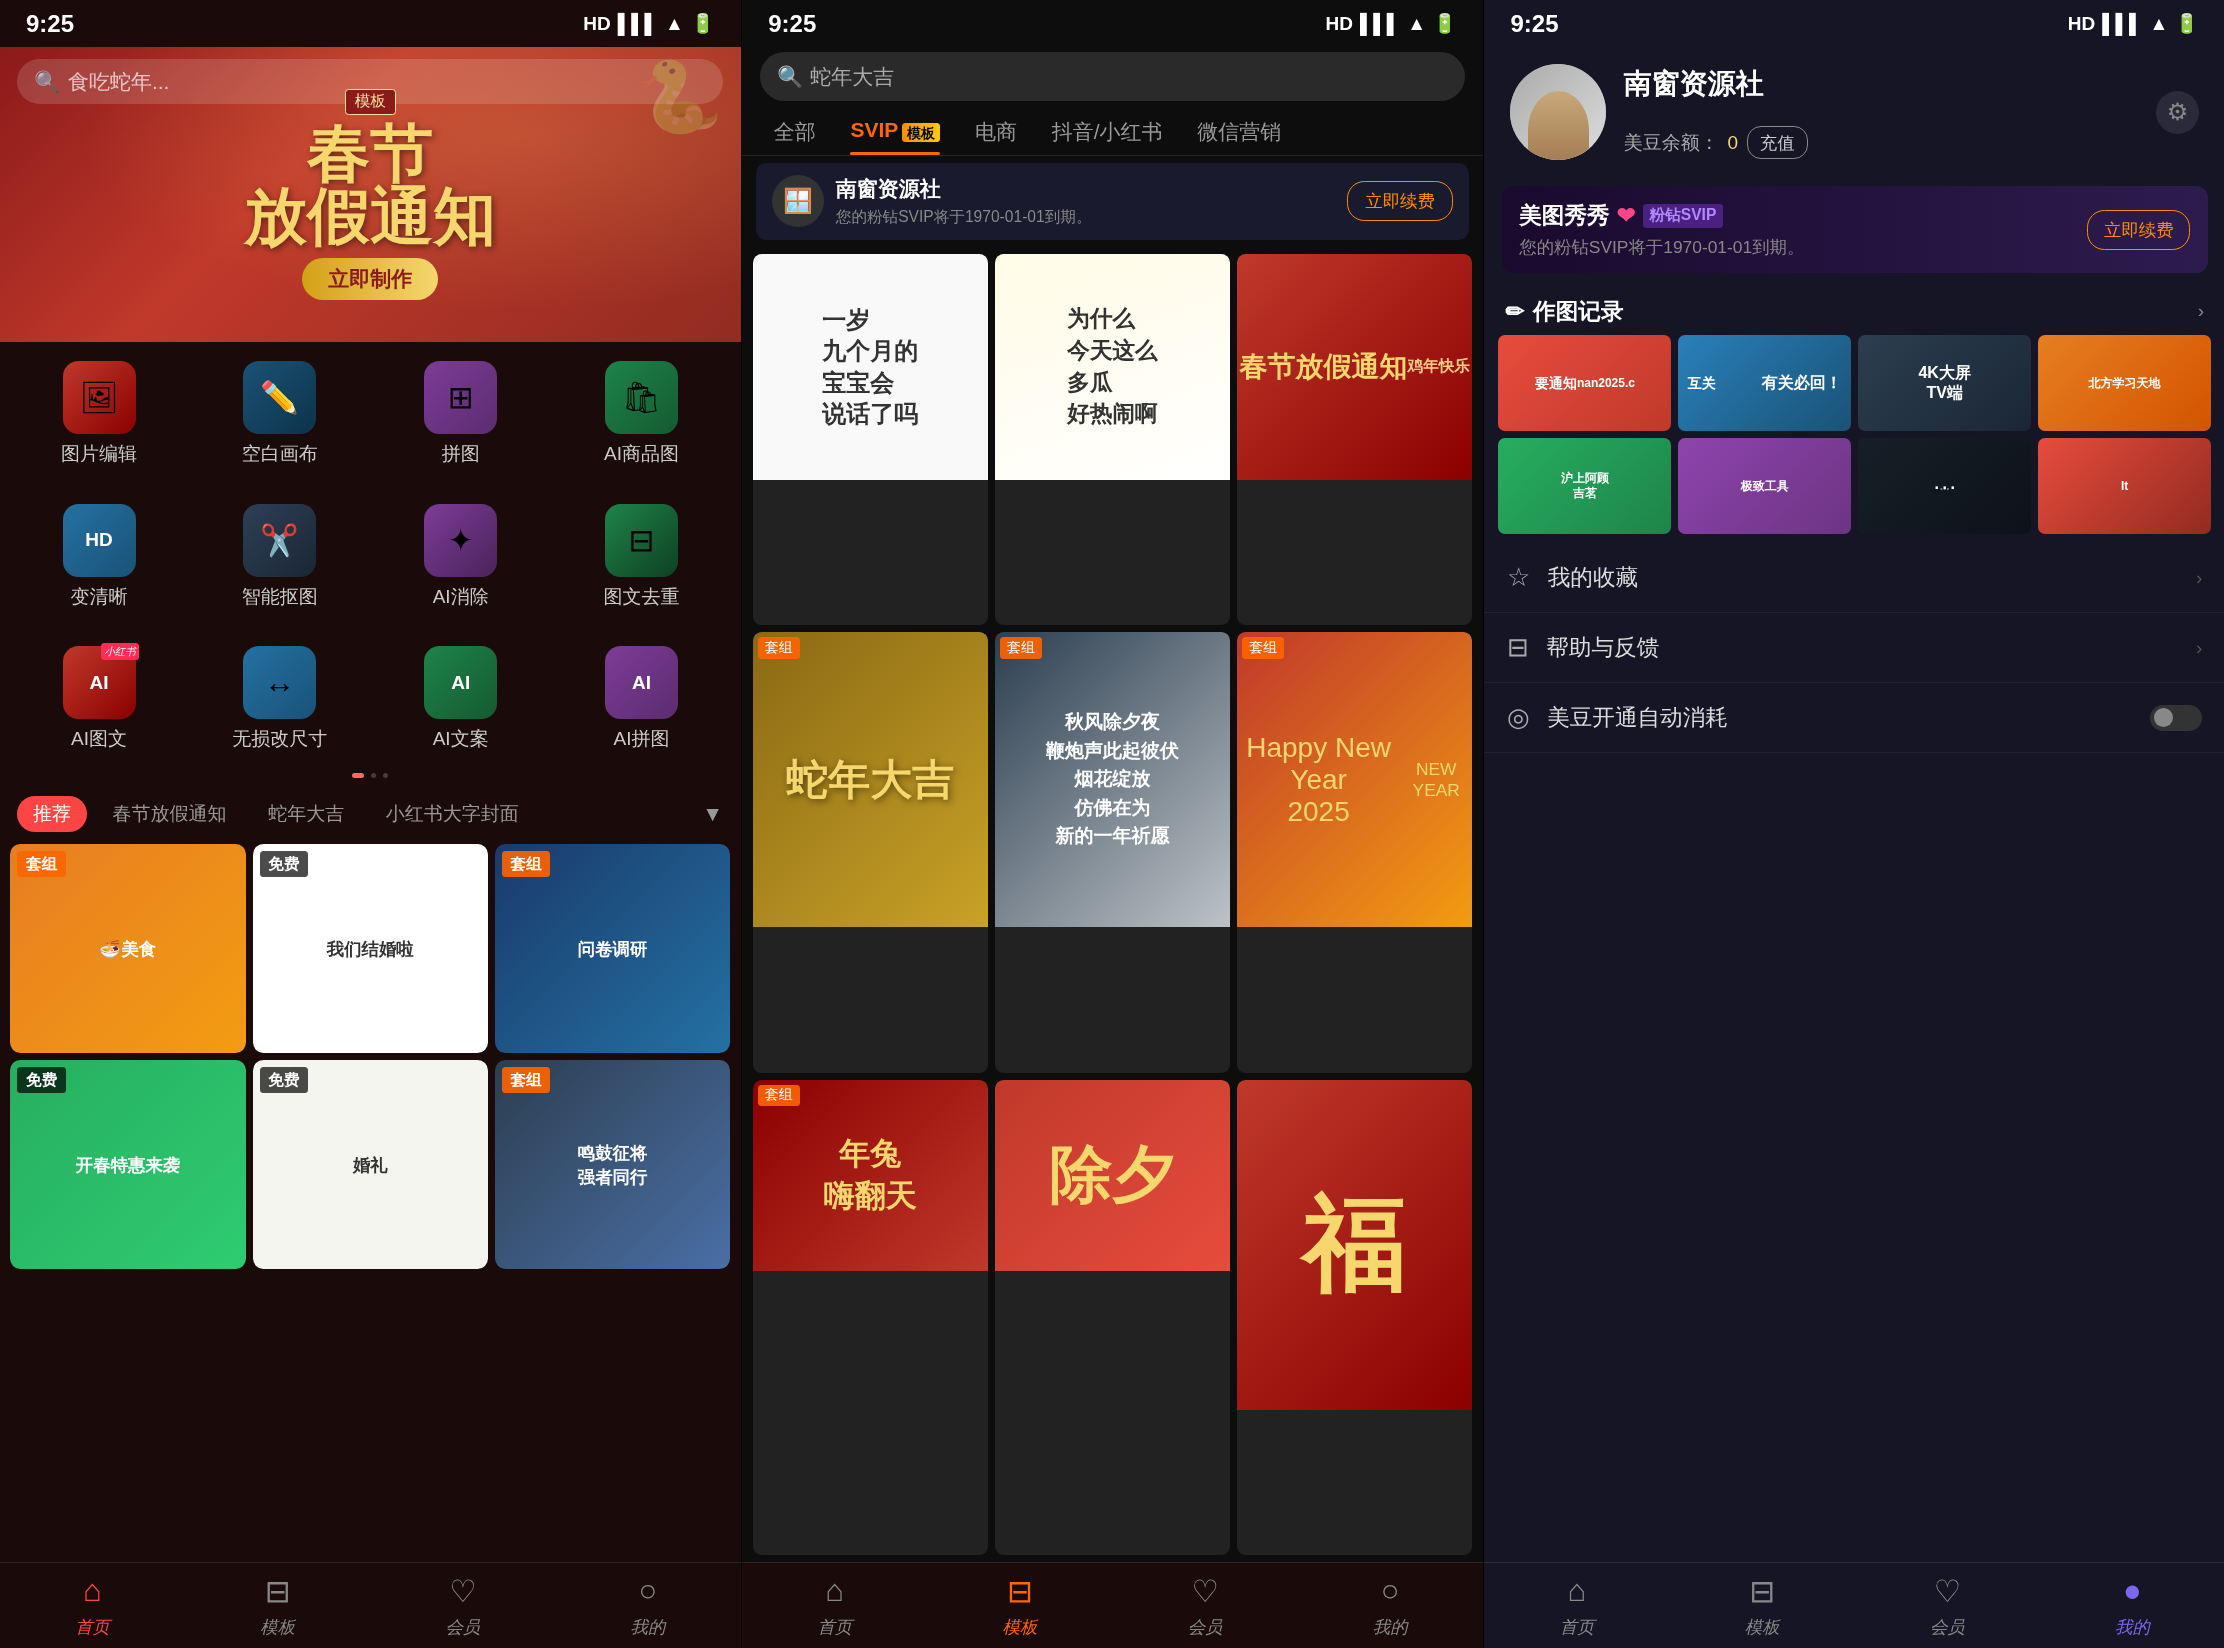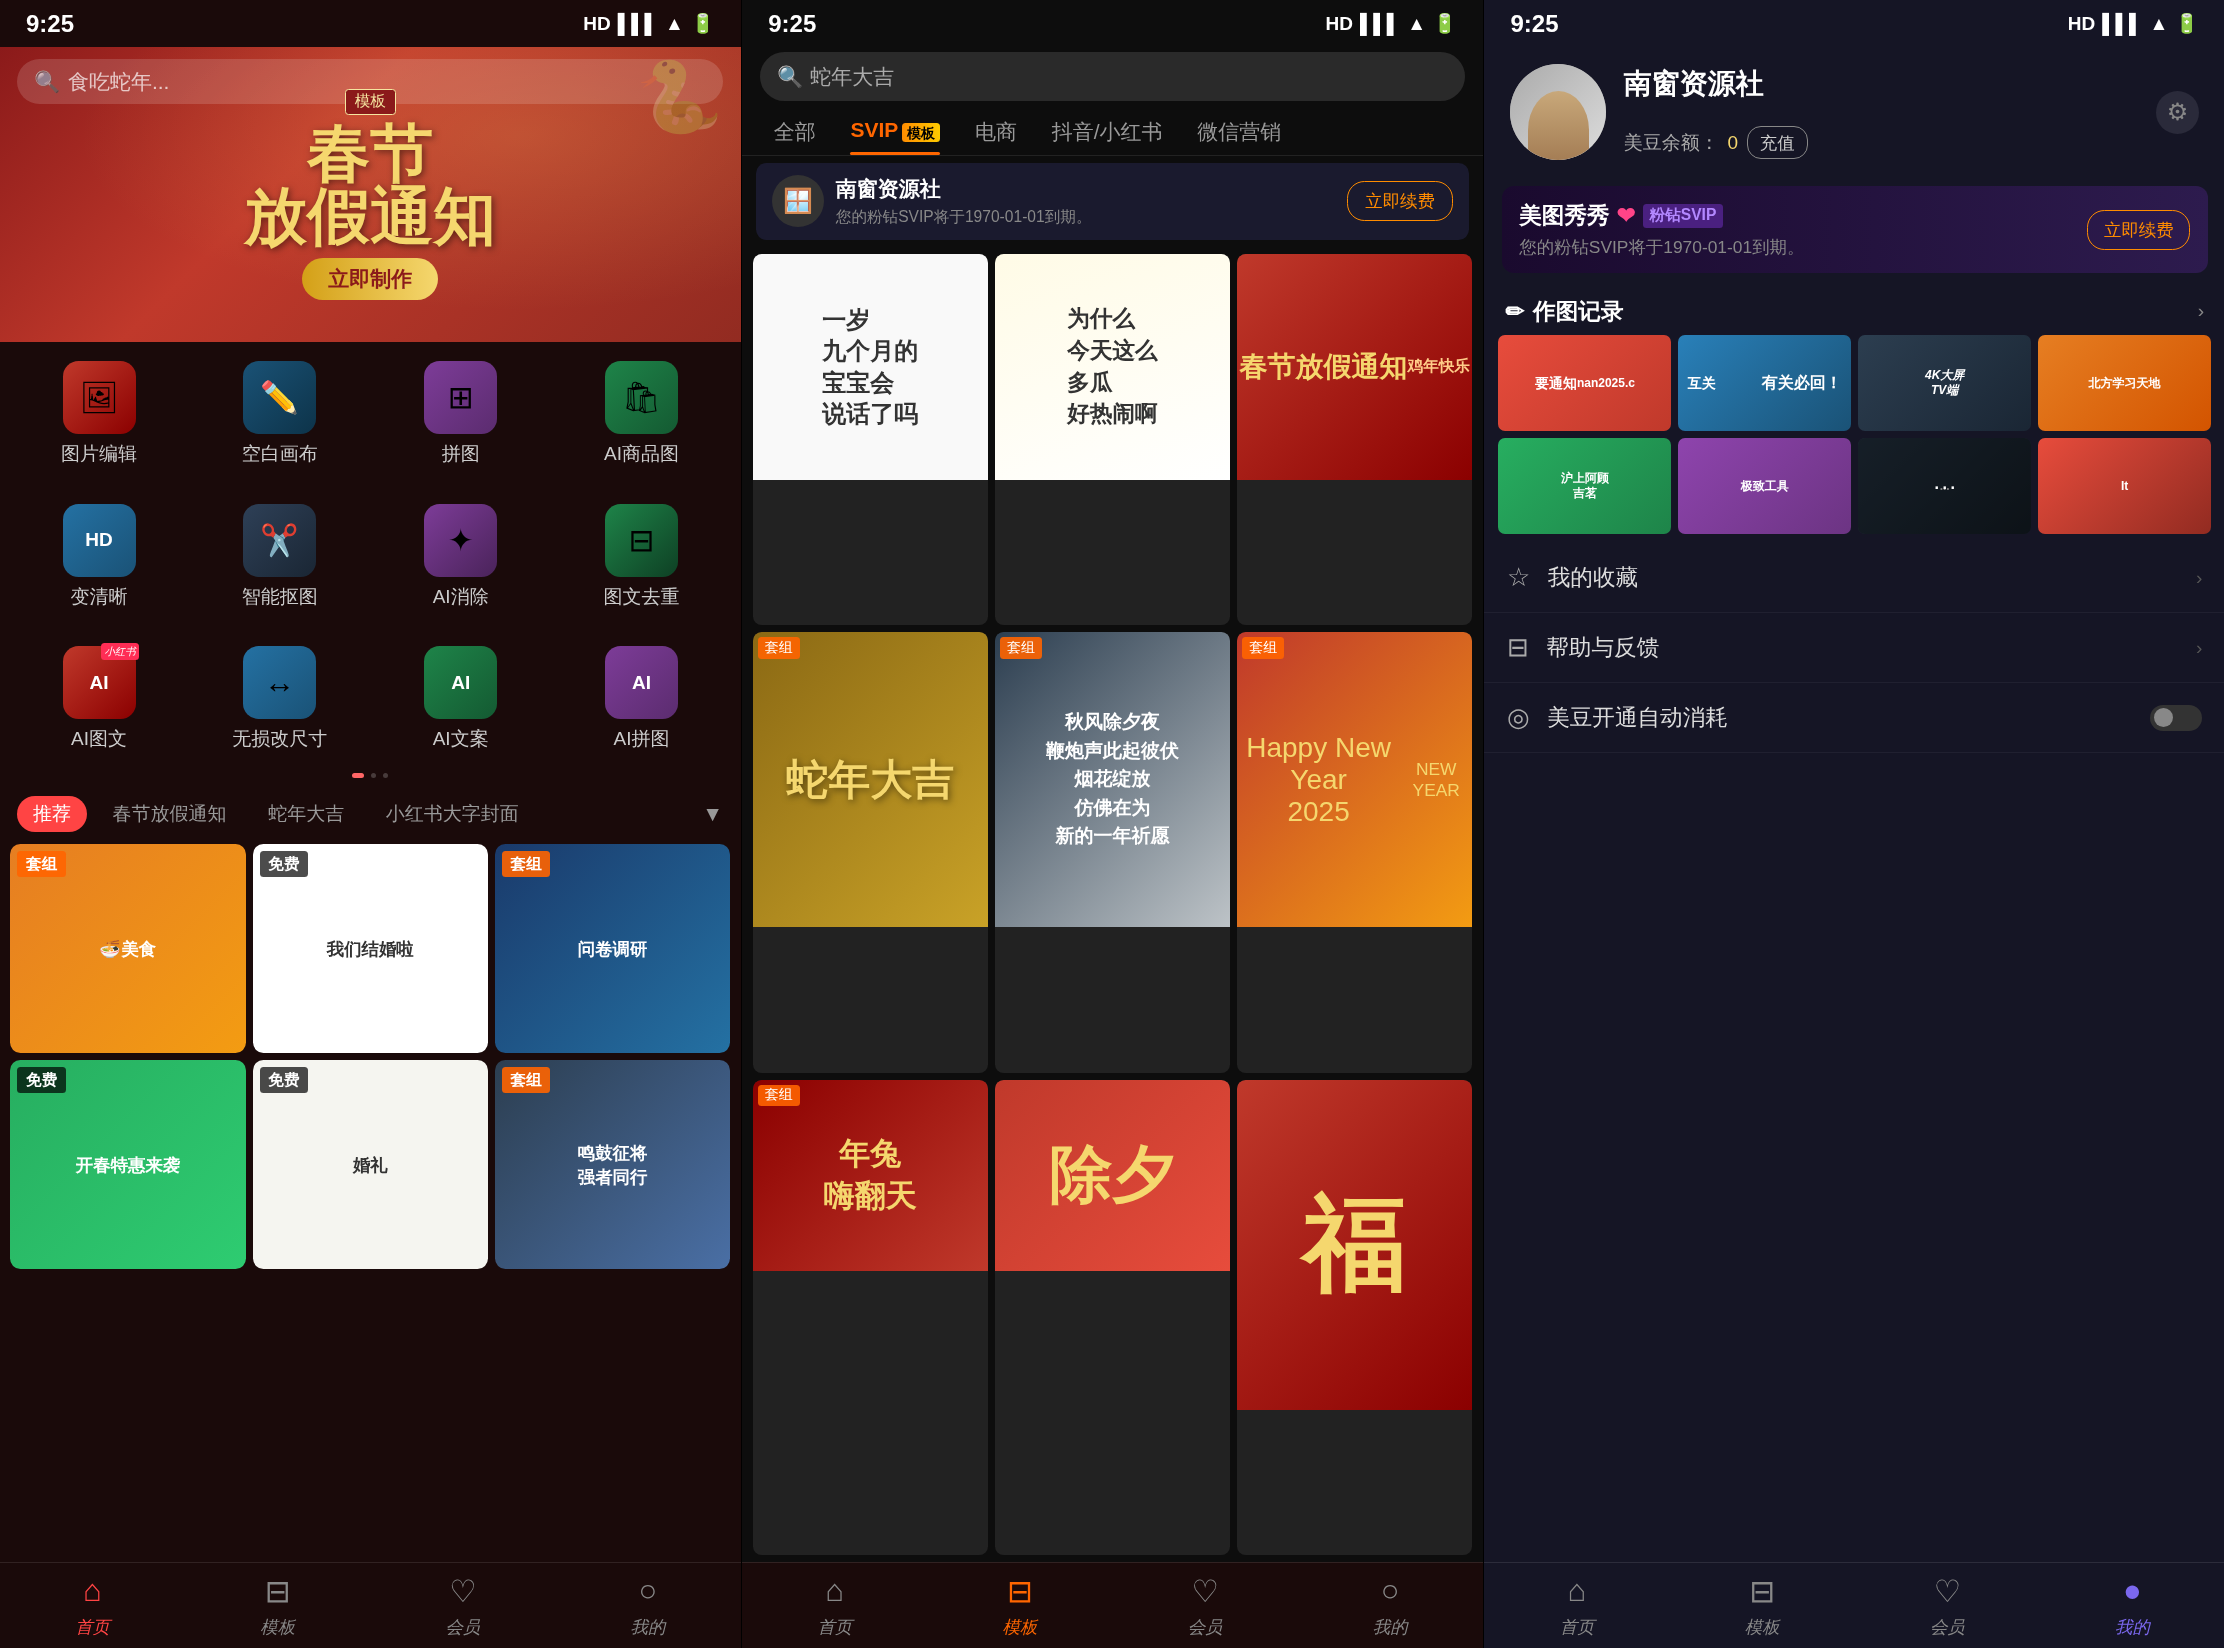--- a/index.html
+++ b/index.html
@@ -912,21 +912,21 @@
     </div>
 
     <div class="history-grid">
       <div class="history-thumb h1">
         <div class="history-thumb-content" style="font-size:14px;line-height:1.3;color:#fff;">要通知<br><span style="font-size:12px;">nan2025.c</span></div>
       </div>
       <div class="history-thumb h2">
         <div class="history-thumb-content" style="font-size:14px;color:#fff;line-height:1.3;">互关<br><span style="font-size:16px;margin-left:46px;">有关必回！</span></div>
       </div>
       <div class="history-thumb h3">
-        <div class="history-thumb-content" style="font-size:12px;color:#fff;line-height:1.3;font-style:italic;">4K大屏<br>TV端</div>
+        <div class="history-thumb-content" style="font-size:16px;color:#fff;line-height:1.3;">4K大屏<br>TV端</div>
       </div>
       <div class="history-thumb h4">
         <div class="history-thumb-content" style="font-size:12px;color:#fff;line-height:1.3;">北方学习天地</div>
       </div>
       <div class="history-thumb h5">
         <div class="history-thumb-content" style="font-size:12px;color:#fff;line-height:1.3;">沪上阿顾<br>吉茗</div>
       </div>
       <div class="history-thumb h6">
         <div class="history-thumb-content" style="font-size:12px;color:#fff;line-height:1.3;">极致工具</div>
       </div>

